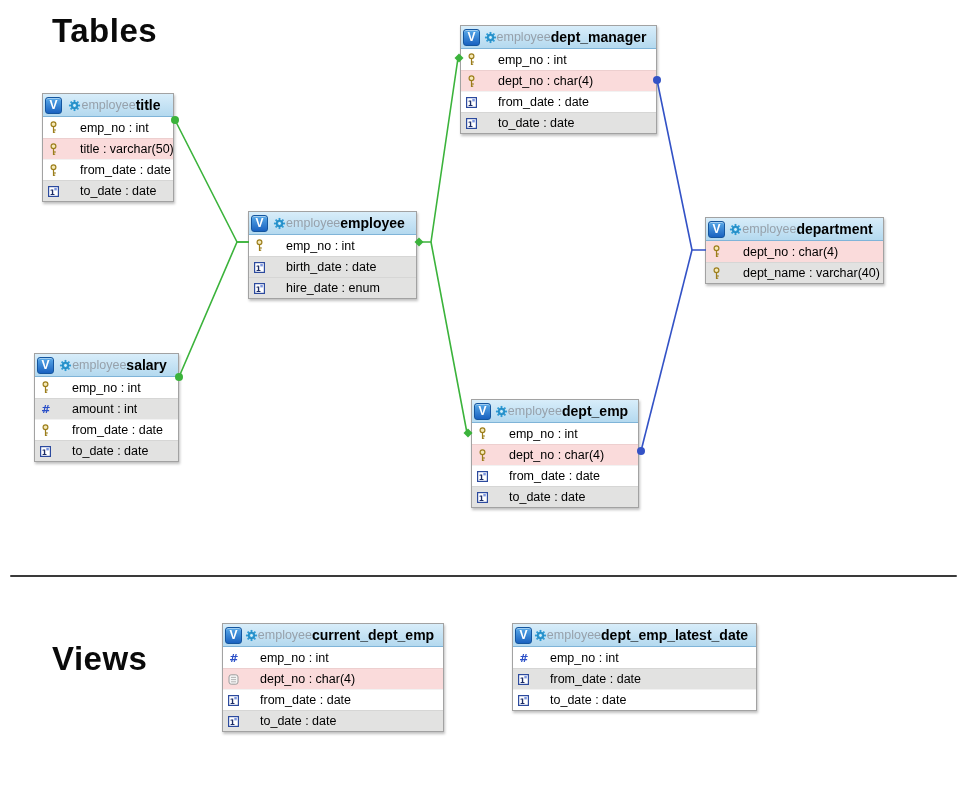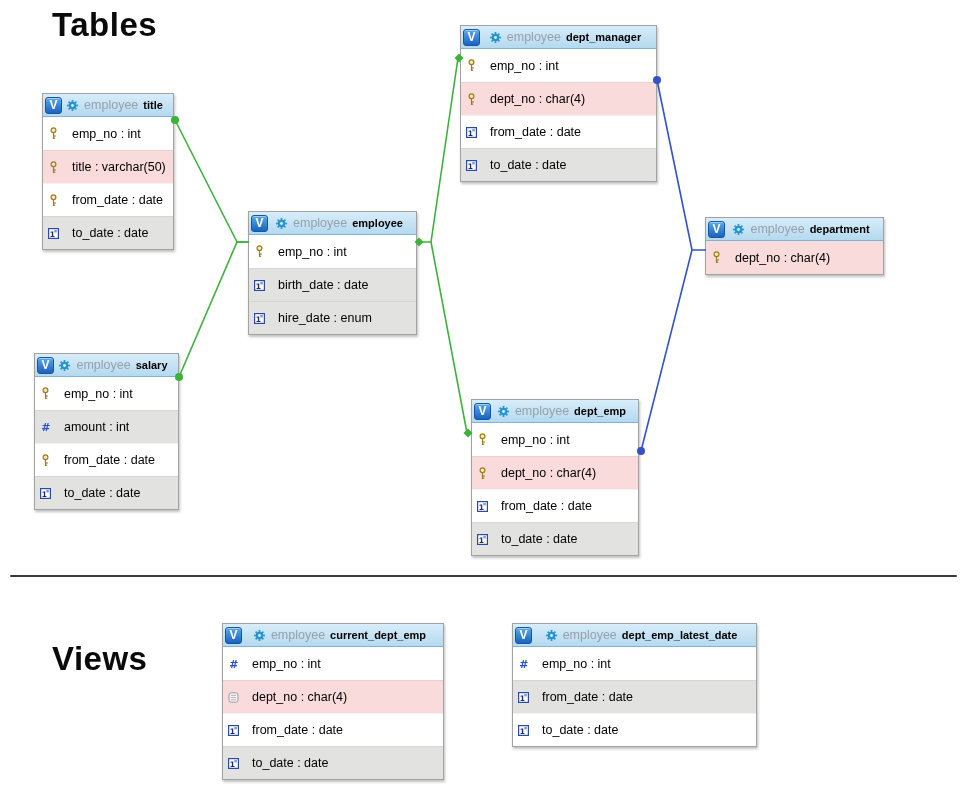--- a/index.html
+++ b/index.html
@@ -4,21 +4,21 @@
 <style>
   html,body{margin:0;padding:0;background:#ffffff;}
   body{
     position:relative;width:965px;height:791px;overflow:hidden;
     font-family:"Liberation Sans","DejaVu Sans",sans-serif;
   }
   .heading{
     position:absolute;margin:0;color:#0a0a0a;
     font-size:33px;font-weight:700;letter-spacing:0.5px;
   }
-  #tables-heading{left:52px;top:6px;}
+  #tables-heading{left:52px;top:12px;}
   #views-heading{left:52px;top:640px;}
   .divider{
     position:absolute;left:10px;top:575px;width:947px;height:2px;
     background:#3a3a3a;border-radius:1px;
   }
   #canvas{position:absolute;left:0;top:0;width:965px;height:791px;}
   #relations{
     position:absolute;left:0;top:0;width:965px;height:791px;
     pointer-events:none;z-index:3;
   }
@@ -35,28 +35,28 @@
   .vbadge{
     width:17px;height:17px;margin:2px 0 2px 2px;border-radius:3px;
     background:linear-gradient(var(--badge-top,#58a9e8),var(--badge-bottom,#1a62c0));
     border:1px solid #14569f;box-shadow:inset 0 1px 0 rgba(255,255,255,0.45);
     color:#fff;font-weight:700;font-size:12px;line-height:17px;
     display:flex;align-items:center;justify-content:center;
     cursor:pointer;box-sizing:border-box;
   }
   .hdr-center{
     flex:1;display:flex;align-items:center;justify-content:center;
-    gap:5px;padding-right:6px;min-width:0;white-space:nowrap;
+    padding-right:6px;min-width:0;white-space:nowrap;
   }
   .gear{display:inline-flex;align-items:center;}
   .schema{color:#97a1ab;font-size:12.5px;}
-  .tname{color:#000;font-weight:700;font-size:11px;text-align:center;}
+  .tname{color:#000;font-weight:700;font-size:14px;text-align:center;}
   .cols{display:block;}
   .row{
-    height:33px;display:flex;align-items:center;gap:12px;
+    height:21px;display:flex;align-items:center;gap:20px;
     padding-left:4px;font-size:12.5px;color:#000;box-sizing:border-box;
     border-top:1px solid rgba(0,0,0,0.05);white-space:nowrap;
   }
   .row:first-child{border-top:none;}
   .bg-white{background:#ffffff;}
   .bg-gray{background:var(--row-gray,#e2e2e1);}
   .bg-pink{background:var(--row-pink,#fadbdb);}
   .cicon{width:13px;display:inline-flex;justify-content:center;align-items:center;flex:none;}
   .ctext{overflow:hidden;text-overflow:clip;}
 </style>
@@ -291,20 +291,31 @@
     <span class="cicon">
             <svg width="11" height="13" viewBox="0 0 11 13">
               <circle cx="5.5" cy="3.2" r="2.4" fill="#f5e9b8" stroke="#9c7e1c" stroke-width="1.2"></circle>
               <line x1="5.5" y1="5.6" x2="5.5" y2="12" stroke="#9c7e1c" stroke-width="1.2"></line>
               <line x1="5.5" y1="9" x2="7.8" y2="9" stroke="#9c7e1c" stroke-width="1.2"></line>
               <line x1="5.5" y1="11.2" x2="7.2" y2="11.2" stroke="#9c7e1c" stroke-width="1.2"></line>
             </svg>
           </span>
     <span class="ctext">dept_no : char(4)</span>
   </div>
+        <div class="row bg-gray">
+    <span class="cicon">
+            <svg width="11" height="13" viewBox="0 0 11 13">
+              <circle cx="5.5" cy="3.2" r="2.4" fill="#f5e9b8" stroke="#9c7e1c" stroke-width="1.2"></circle>
+              <line x1="5.5" y1="5.6" x2="5.5" y2="12" stroke="#9c7e1c" stroke-width="1.2"></line>
+              <line x1="5.5" y1="9" x2="7.8" y2="9" stroke="#9c7e1c" stroke-width="1.2"></line>
+              <line x1="5.5" y1="11.2" x2="7.2" y2="11.2" stroke="#9c7e1c" stroke-width="1.2"></line>
+            </svg>
+          </span>
+    <span class="ctext">dept_name : varchar(40)</span>
+  </div>
       </div>
   </div>
     <div class="entity" style="left: 34px; top: 353px; width: 143px;">
     <div class="hdr">
       <span class="vbadge">V</span>
       <span class="hdr-center">
         <span class="gear">
             <svg width="13" height="13" viewBox="0 0 14 14">
               <g stroke="#2e9bd6" stroke-width="2">
                 <line x1="7" y1="1" x2="7" y2="13"></line>

